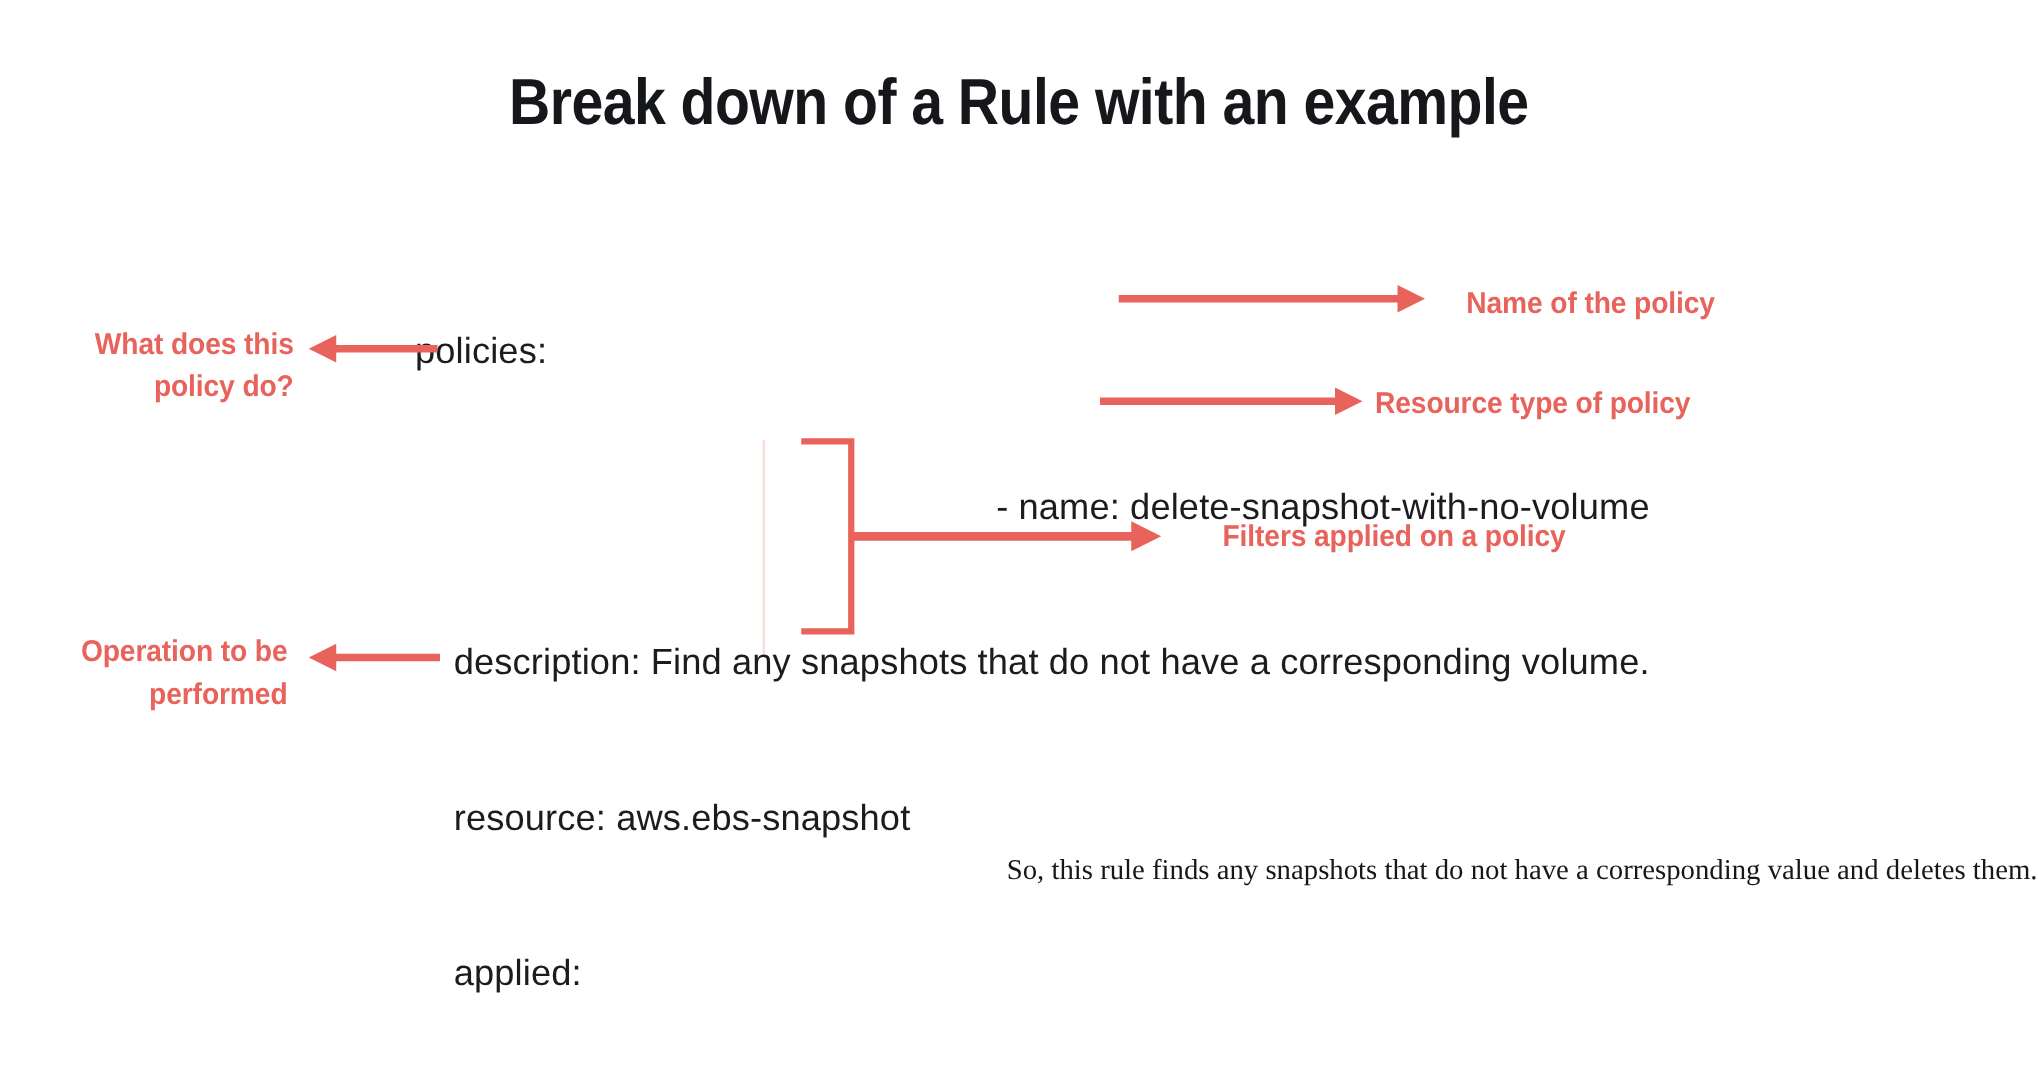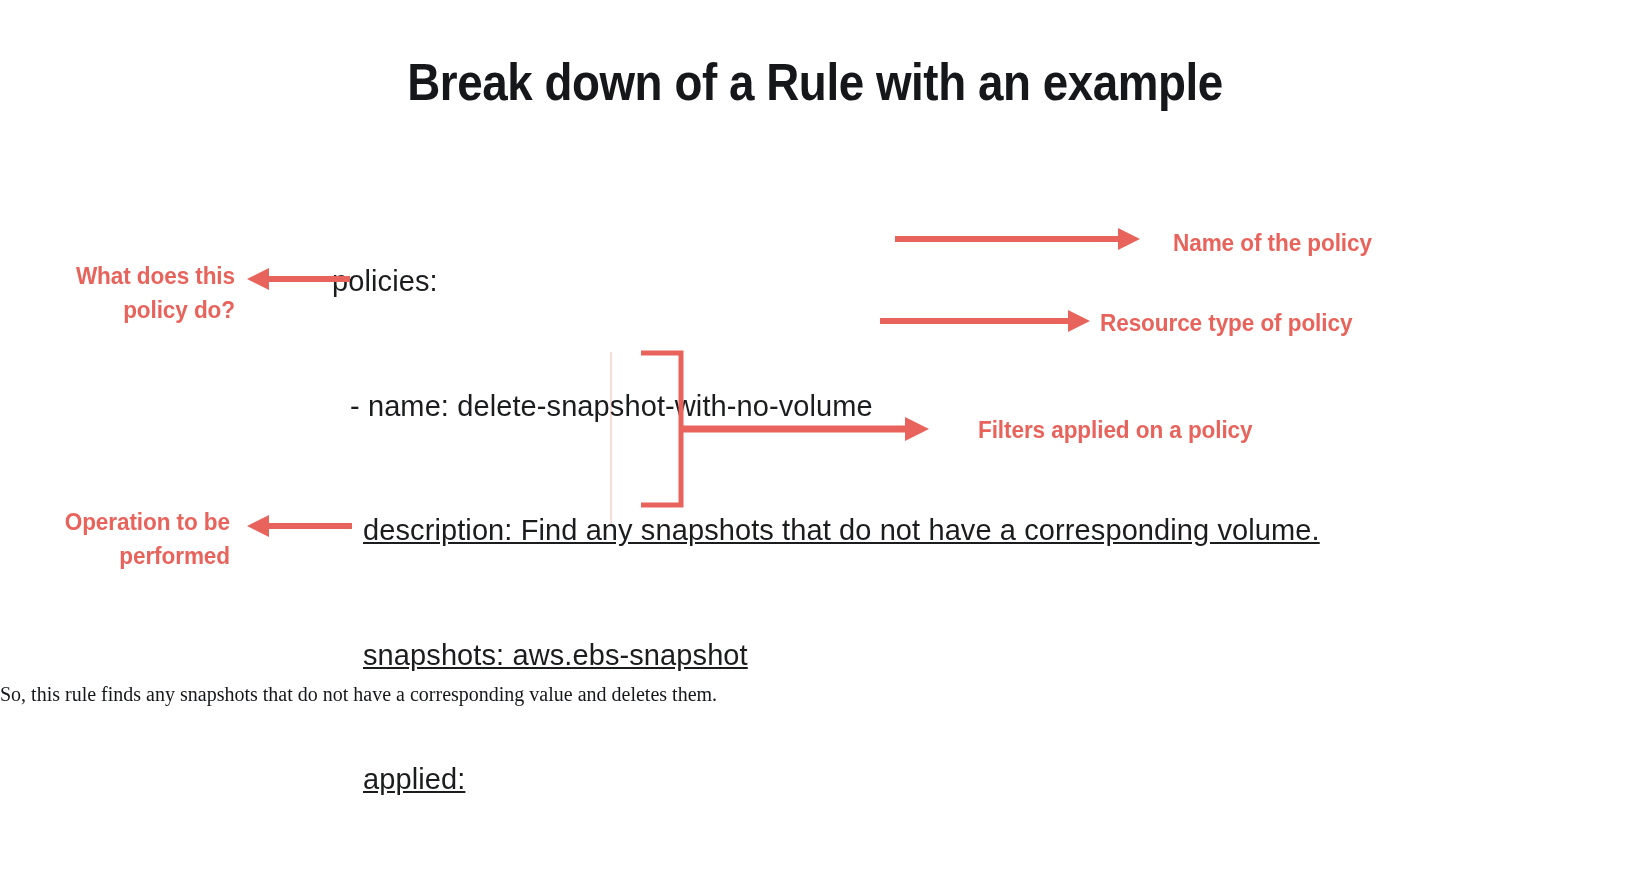--- a/index.html
+++ b/index.html
@@ -44,22 +44,22 @@
     font-family: "Liberation Sans", sans-serif;
     font-weight: 300;
     font-size: 29px;
     line-height: 41.5px;
     color: #1b1c1e;
     white-space: pre;
     letter-spacing: 0.1px;
   }
   #yaml .ln { display: block; height: 41.5px; }
   .i0 { padding-left: 0px; }
-  .i1 { padding-left: 18px; }
-  .i2 { padding-left: 31px; text-decoration: underline; }
+  .i1 { padding-left: 18px; text-align: right; }
+  .i2 { padding-left: 31px; }
 
   
   .ann {
     position: absolute;
     font-family: "Liberation Sans", sans-serif;
     font-weight: bold;
     font-size: 24px;
     color: #e8635b;
     line-height: 34px;
     letter-spacing: -0.1px;
@@ -86,21 +86,21 @@
 <body>
 
 <div id="slide">
 
   <div id="title">Break down of a Rule with an example</div>
 
   <div id="yaml">
     <span class="ln i0">policies:</span>
     <span class="ln i1">- name: delete-snapshot-with-no-volume</span>
     <span class="ln i2">description: Find any snapshots that do not have a corresponding volume.</span>
-    <span class="ln i2">snapshots: aws.ebs-snapshot</span>
+    <span class="ln i2">resource: aws.ebs-snapshot</span>
     <span class="ln i2">applied:</span>
     
     
     
     
     
   </div>
 
   <svg id="overlay" viewBox="0 0 1630 872">
 
@@ -127,17 +127,17 @@
   <div class="ann right" id="ann-name">Name of the policy</div>
 
   <div class="ann right" id="ann-resource">Resource type of policy</div>
 
   <div class="ann right" id="ann-filters">Filters applied on a policy</div>
 
   <div class="ann left" id="ann-what">What does this policy do?</div>
 
   <div class="ann left" id="ann-operation">Operation to be performed</div>
 
-  <div id="caption" style="position:absolute; left:0; top:683px; width:1630px; text-align:left;
-              font-family:'Liberation Serif', serif; font-size:20px; color:#15171a;
+  <div id="caption" style="position:absolute; left:0; top:683px; width:1630px; text-align:right;
+              font-family:'Liberation Serif', serif; font-size:23px; color:#15171a;
               letter-spacing:0px;">So, this rule finds any snapshots that do not have a corresponding value and deletes them.</div>
 
 </div>
 
 </body></html>

